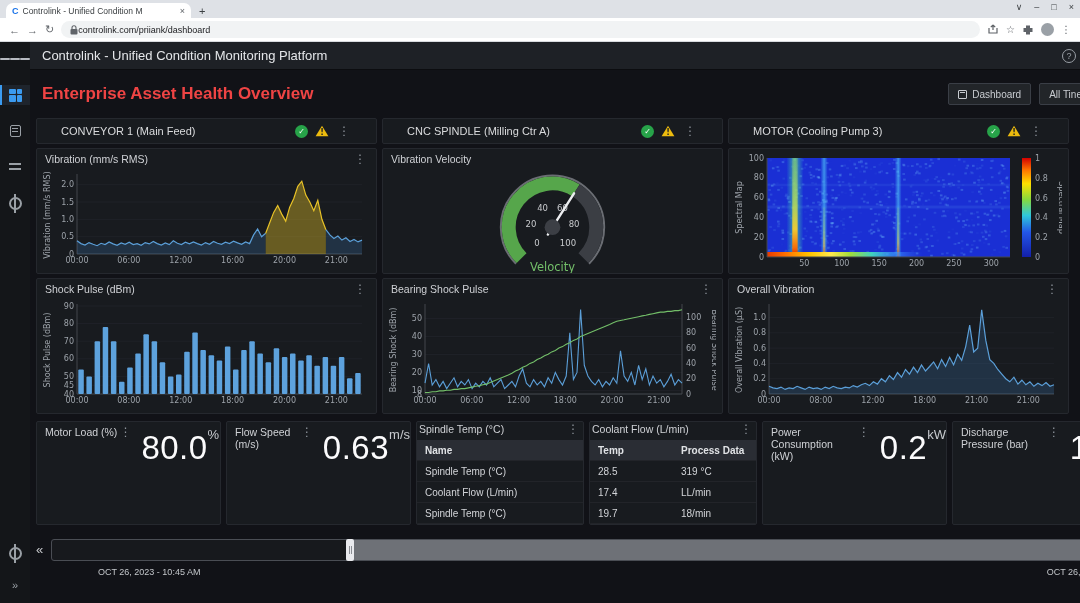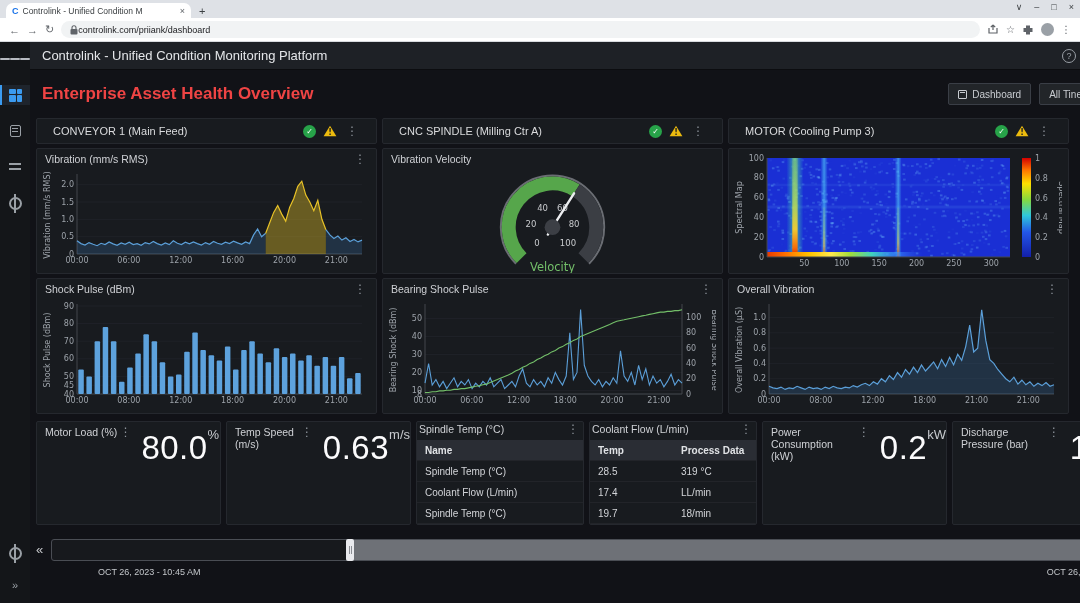--- a/index.html
+++ b/index.html
@@ -49,21 +49,21 @@
   .titlerow{height:48px;display:flex;align-items:center;padding:0 12px}
   .titlerow h1{font-size:17px;font-weight:bold;color:#ef4444}
   .pcontrols{margin-left:auto;display:flex;align-items:center;gap:8px}
   .btn{height:22px;background:#222529;border:1px solid #3a3e46;border-radius:2px;color:#c9ccd1;font-size:10px;display:flex;align-items:center;gap:5px;padding:0 9px}
   .calic{width:9px;height:9px;border:1.3px solid #c9ccd1;border-radius:1px;position:relative}
   .calic::before{content:"";position:absolute;top:1px;left:1px;right:1px;height:1.5px;background:#c9ccd1}
   .kebab{color:#8e949c;font-size:12px;line-height:1;padding:0 2px}
   .grid{display:flex;gap:5px;margin:0 6px}
   .col{width:341px;display:flex;flex-direction:column;gap:4px}
   .panel{background:#181b1f;border:1px solid #25282e;border-radius:2px}
-  .asset-head{height:26px;display:flex;align-items:center;gap:7px;padding:0 16px;font-size:11px;color:#dadbdd}
+  .asset-head{height:26px;display:flex;align-items:center;gap:7px;padding:0 24px;font-size:11px;color:#dadbdd}
   .asset-head .sp{margin-left:auto;display:flex;align-items:center;gap:7px}
   .okic{width:13px;height:13px;border-radius:50%;background:#27a349;color:#fff;font-size:8px;display:flex;align-items:center;justify-content:center}
   .cpanel{padding:3px 6px 2px;overflow:hidden}
   .ctitle{height:18px;display:flex;align-items:flex-start;font-size:10.5px;color:#cfd1d5;padding:1px 2px 0}
   .ctitle .kebab{margin-left:auto}
   .plot{width:327px}
   .plot.h100{height:100px}.plot.h110{height:110px}.plot.h104{height:104px}.plot.h120{height:120px}
   
   .statsrow{display:flex;gap:5px;margin:7px 6px 0}
   .stat{width:185px;height:104px;display:flex;flex-direction:row}
@@ -1154,21 +1154,21 @@
       <div class="panel stat">
         <div class="ctitle">
             <span>Motor Load (%)</span>
             <span class="kebab">⋮</span>
           </div>
         <div class="bigval">80.0</div>
         <div class="unit">%</div>
       </div>
       <div class="panel stat">
         <div class="ctitle">
-            <span>Temp Speed (m/s)</span>
+            <span>Flow Speed (m/s)</span>
             <span class="kebab">⋮</span>
           </div>
         <div class="bigval">0.63</div>
         <div class="unit">m/s</div>
       </div>
       <div class="panel tblpanel">
         <div class="ctitle">
             <span>Spindle Temp (°C)</span>
             <span class="kebab">⋮</span>
           </div>

